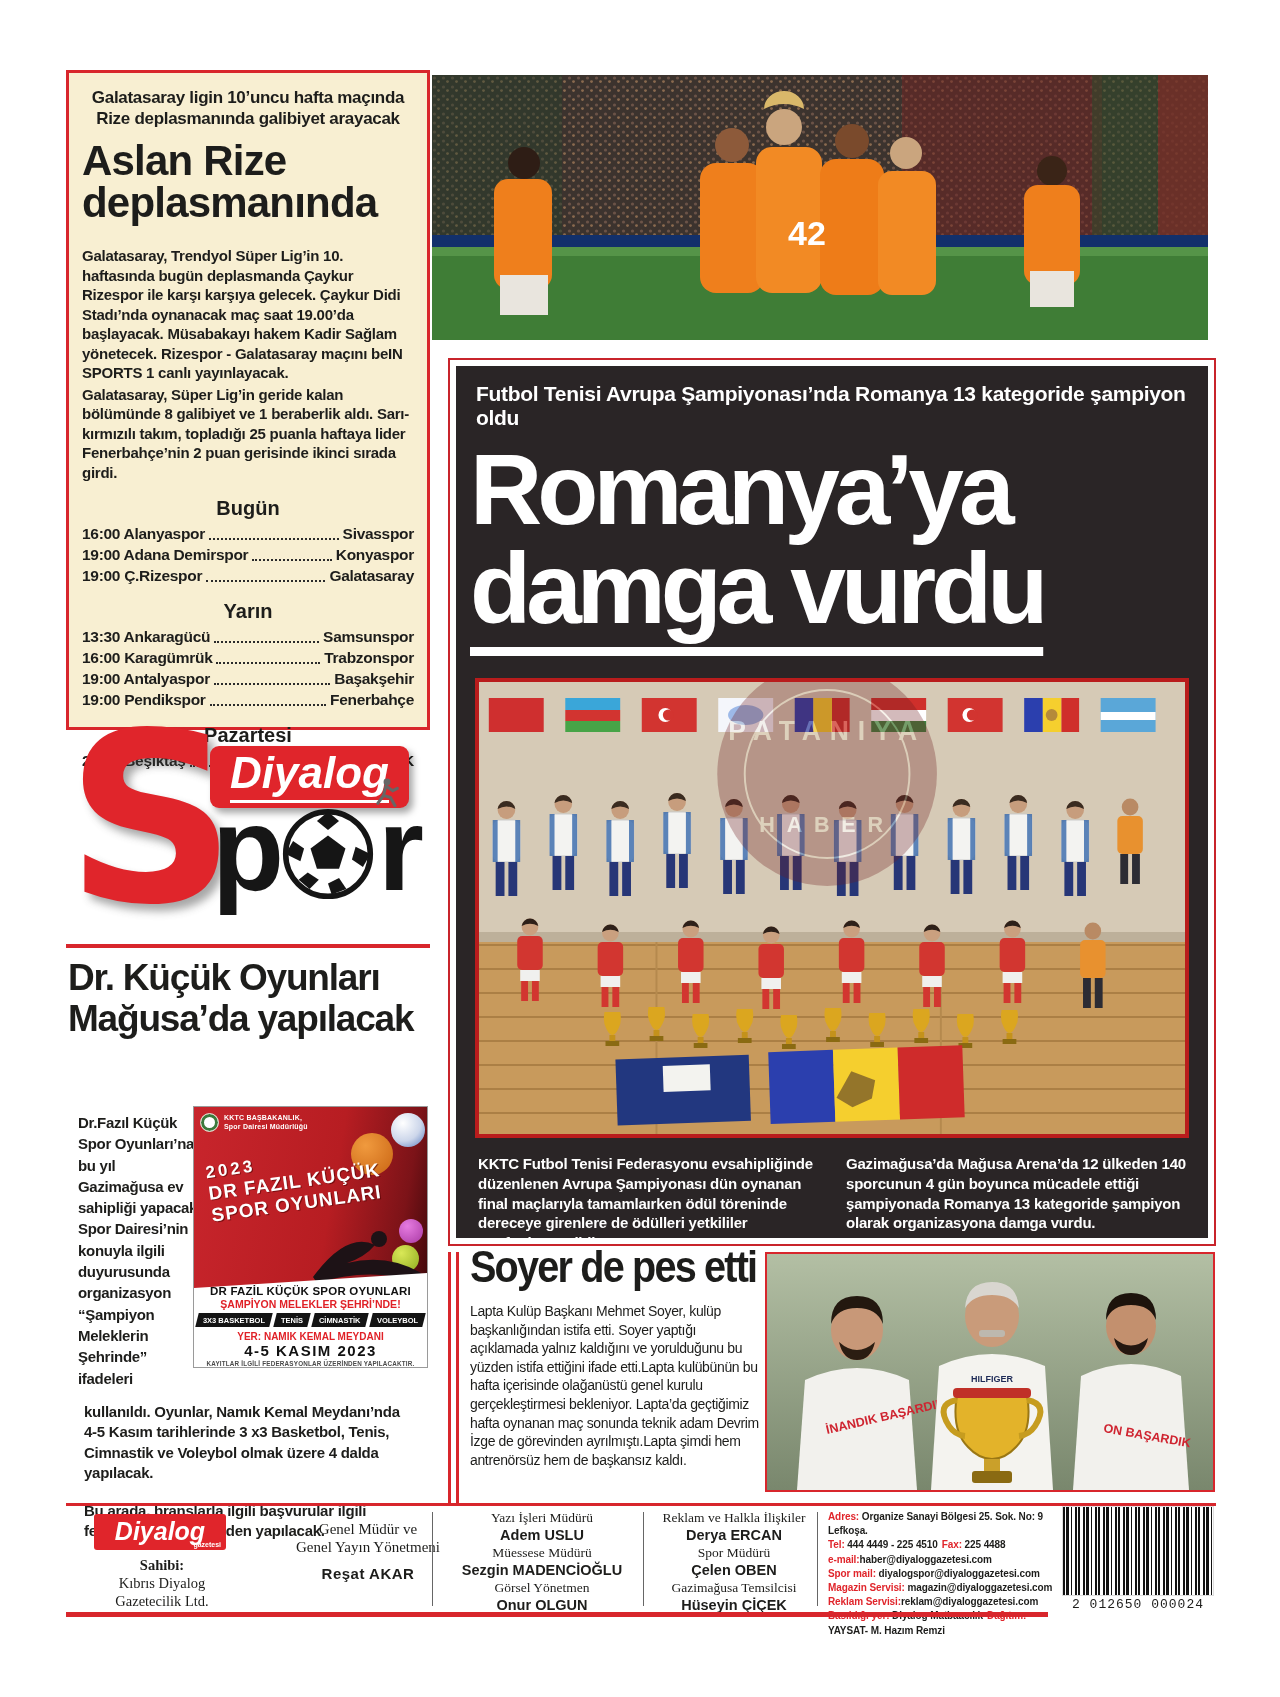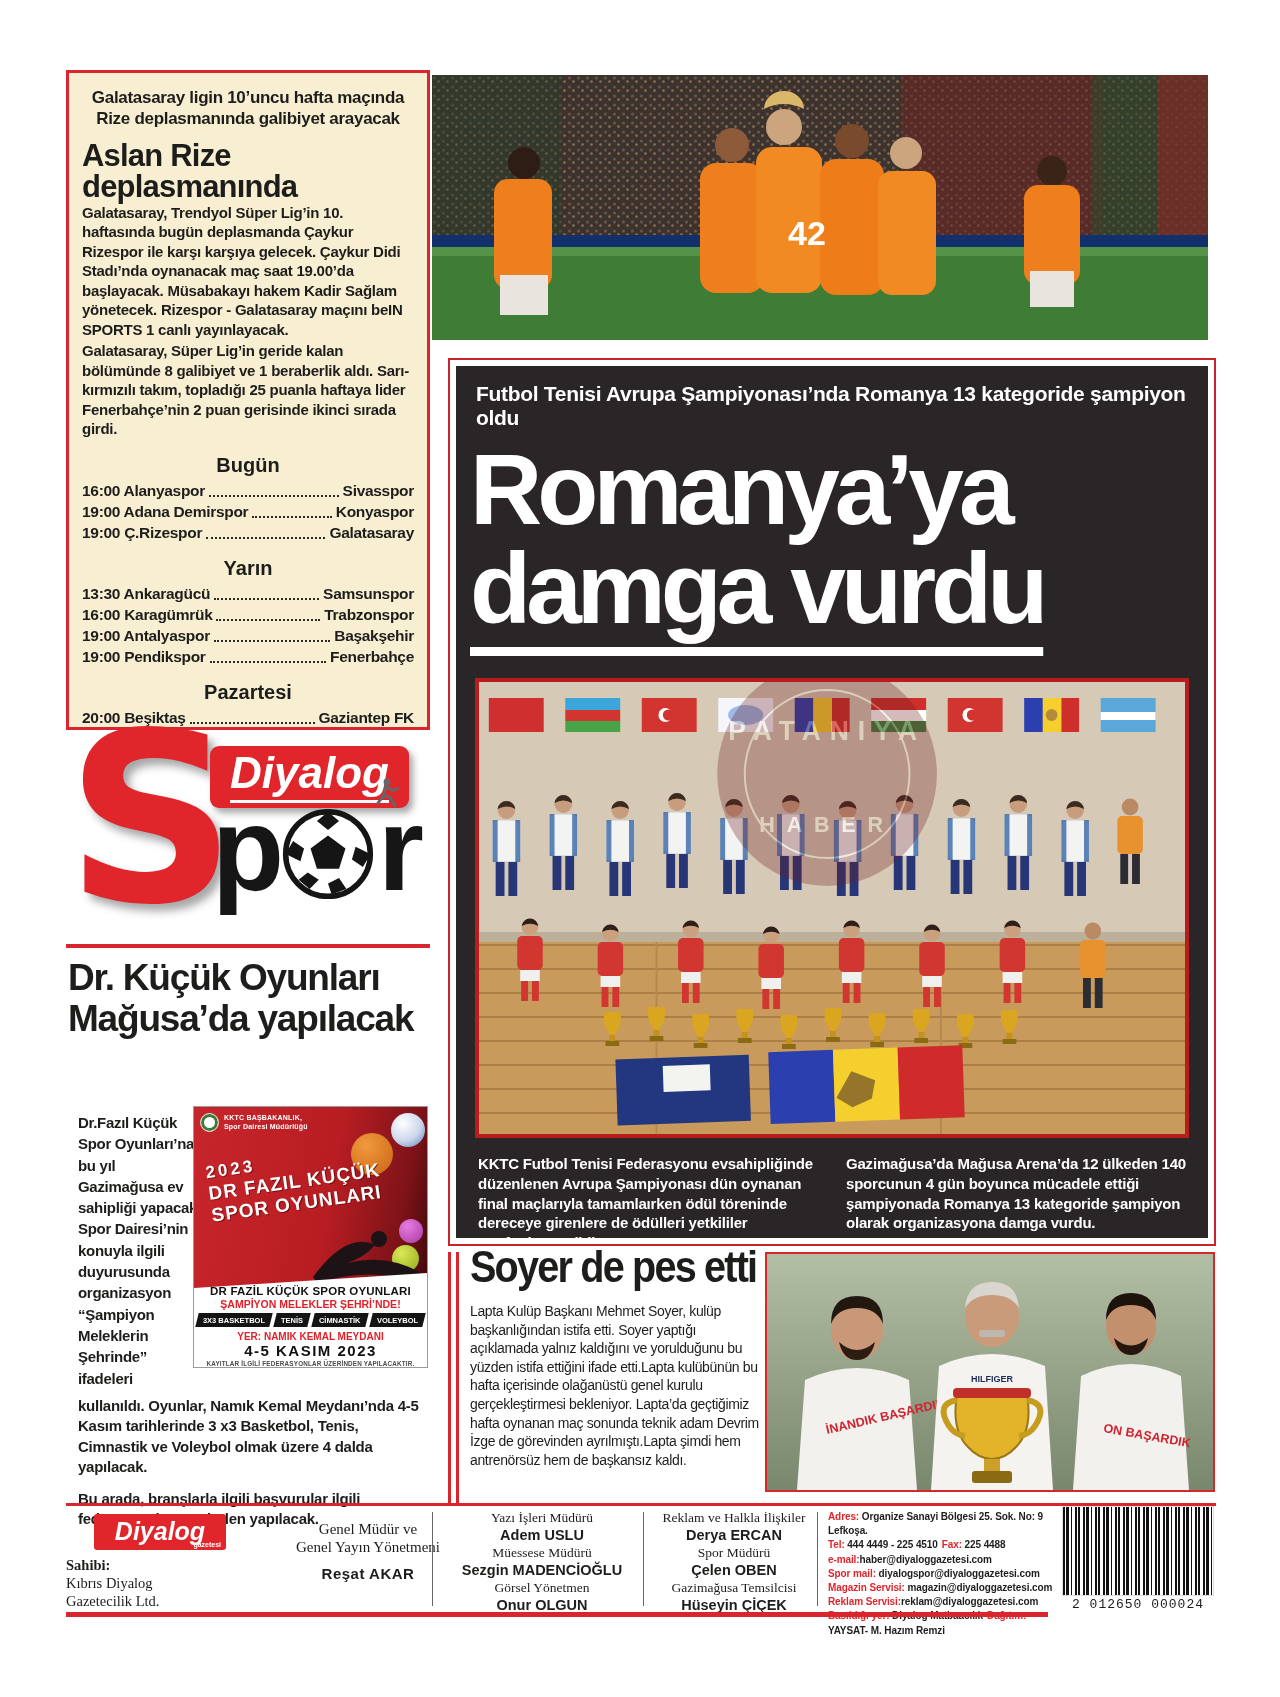--- a/index.html
+++ b/index.html
@@ -4,21 +4,21 @@
 <style>
   html,body{margin:0;padding:0;background:#e9e9e9;}
   .page{position:relative;width:1280px;height:1697px;background:#ffffff;margin:0 auto;
         font-family:"Liberation Sans",sans-serif;color:#1d1d1b;overflow:hidden;}
   .abs{position:absolute;box-sizing:border-box;}
 
   
   .left-box{left:66px;top:70px;width:364px;height:660px;background:#f8efd2;
             border:3px solid #d8262c;padding:14px 13px 8px;}
   .lb-kicker{font-weight:bold;font-size:17px;line-height:1.25;text-align:center;letter-spacing:-0.3px;}
-  .lb-head{font-weight:bold;font-size:31px;letter-spacing:-0.8px;margin:10px 0 0;line-height:1.02;}
+  .lb-head{font-weight:bold;font-size:42px;letter-spacing:-0.8px;margin:10px 0 21px;line-height:1.02;}
   .lb-p{font-weight:bold;font-size:15px;line-height:1.3;letter-spacing:-0.25px;margin:0 0 2px;}
   .sch-title{font-weight:bold;font-size:20px;text-align:center;margin:15px 0 5px;}
   .sch-row{display:flex;align-items:flex-end;font-weight:bold;font-size:15.5px;letter-spacing:-0.3px;
            margin:3px 0;}
   .sch-l{white-space:nowrap;}
   .dots{flex:1;border-bottom:2.5px dotted #2a2a2a;margin:0 4px 3px;min-width:10px;}
   .sch-r{white-space:nowrap;}
 
   
   .top-photo{left:432px;top:75px;width:776px;height:265px;background:#444;}
@@ -56,21 +56,21 @@
 
   .rule-red{background:#d8262c;}
 
   
   .dr-head{left:68px;top:958px;width:362px;font-weight:bold;font-size:37px;
            letter-spacing:-1.2px;line-height:1.1;}
   .dr-col{left:66px;top:1112px;width:124px;font-weight:bold;font-size:15px;line-height:1.42;
           letter-spacing:-0.3px;white-space:pre-line;margin-left:12px;}
   .dr-bottom{left:66px;top:1384px;width:366px;font-weight:bold;font-size:15px;line-height:1.35;
              letter-spacing:-0.25px;}
-  .dr-bottom p{margin:12px;}
+  .dr-bottom p{margin:18px;}
 
   
   .poster{left:193px;top:1106px;width:235px;height:262px;overflow:hidden;
           background:linear-gradient(100deg,#c8252c 0%,#b71d22 55%,#7c1318 82%,#2a0406 100%);
           border:1px solid #9a9a9a;}
   .poster-head{display:flex;align-items:center;gap:5px;padding:6px 6px 0;}
   .poster-logo{width:17px;height:17px;border-radius:50%;background:#fff;border:1px solid #dcd5c6;flex:none;
                box-shadow:inset 0 0 0 3px #3c7a3c;}
   .poster-org{color:#fff;font-weight:bold;font-size:7px;line-height:1.25;letter-spacing:0.2px;}
   .poster-title{position:absolute;left:14px;top:44px;transform:rotate(-8deg);color:#fff;
@@ -107,21 +107,21 @@
   .soyer-photo svg{display:block;width:100%;height:100%;}
 
   
   .footer{left:66px;top:1508px;width:1150px;height:104px;}
   .f-rule-top{left:66px;top:1503px;width:1150px;height:3px;}
   .f-rule-bottom{left:66px;top:1612px;width:982px;height:5px;}
   .f-logo{position:absolute;left:28px;top:6px;width:132px;height:36px;background:#e0252b;color:#fff;
           font-size:25px;font-weight:bold;font-style:italic;text-align:center;line-height:34px;
           border-radius:3px;}
   .f-logo .gz{position:absolute;right:5px;bottom:2px;font-size:7px;font-style:normal;line-height:1;}
-  .f-owner{position:absolute;left:0;top:48px;width:192px;text-align:left;
+  .f-owner{position:absolute;left:0;top:48px;width:192px;text-align:center;
            font-family:"Liberation Serif",serif;font-size:14.5px;line-height:1.25;}
   .f-owner .b{font-weight:bold;}
   .f-col2{position:absolute;left:176px;top:12px;width:252px;text-align:center;}
   .f-role{font-family:"Liberation Serif",serif;font-size:13.5px;line-height:1.2;}
   .f-name{font-weight:bold;font-size:14.5px;line-height:1.3;}
   .f-col2 .f-role{font-size:15px;}
   .f-col2 .f-name{font-size:15px;margin-top:8px;letter-spacing:0.5px;}
   .f-col3{position:absolute;left:382px;top:2px;width:188px;text-align:center;}
   .f-col4{position:absolute;left:592px;top:2px;width:152px;text-align:center;}
   .f-sep{position:absolute;top:4px;height:94px;width:1px;background:#666;}

